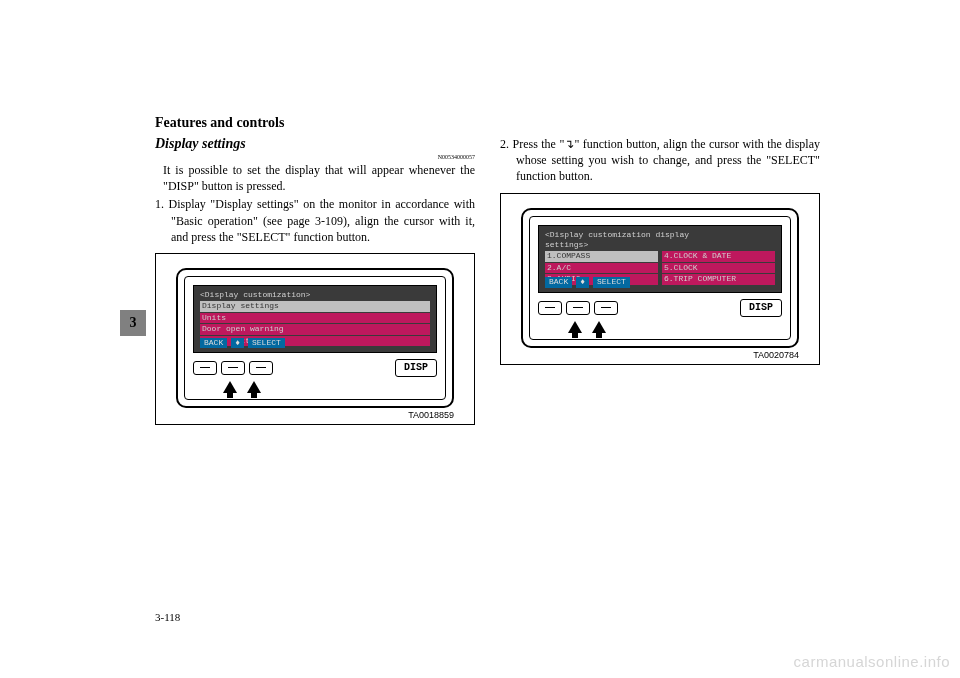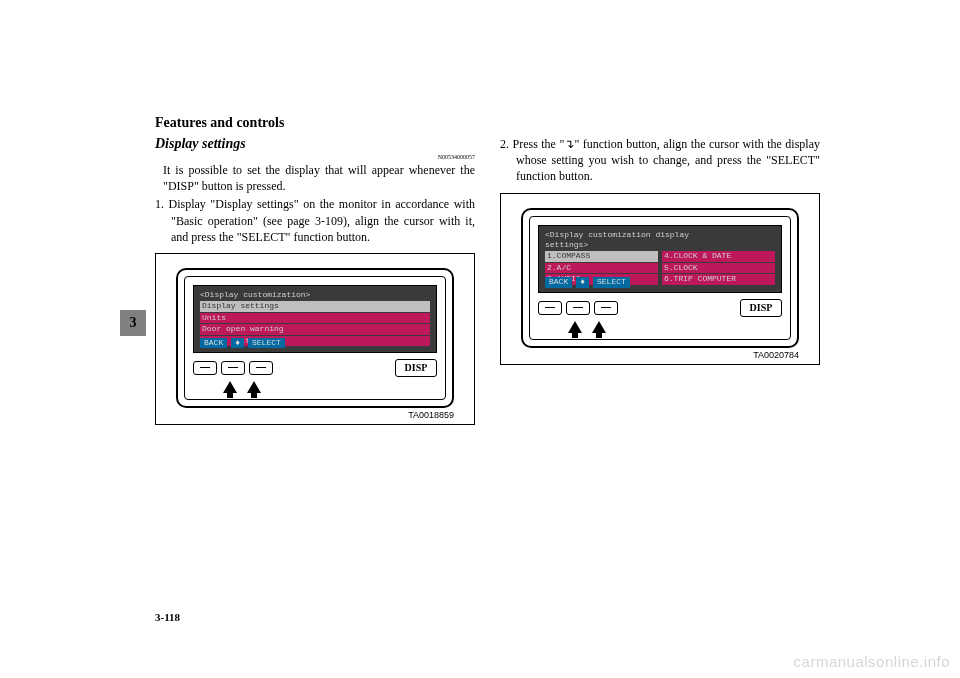--- a/index.html
+++ b/index.html
@@ -151,21 +151,21 @@
   .smallbtn .dash { width: 10px; height: 1px; background: #000; }
   .dispbtn {
     margin-left: auto;
     border: 1px solid #000;
     border-radius: 3px;
     width: 42px;
     height: 18px;
     display: flex;
     align-items: center;
     justify-content: center;
-    font-family: Liberation Serif, serif;
+    font-family: Liberation Mono, monospace;
     font-weight: bold;
     font-size: 10px;
   }
   .arrows {
     display: flex;
     gap: 10px;
     margin-top: 4px;
     margin-left: 30px;
   }
   .arrow-up {
@@ -194,21 +194,21 @@
     justify-content: center;
     font-weight: bold;
     font-size: 14px;
     font-family: "Times New Roman", serif;
   }
   .pagenum {
     position: absolute;
     left: 155px;
     bottom: 55px;
     font-size: 11px;
-    font-weight: bold;
+    font-weight: normal;
   }
   .watermark {
     position: absolute;
     right: 10px;
     bottom: 8px;
     font-family: Arial, sans-serif;
     font-size: 15px;
     color: #d6d6d6;
     letter-spacing: 0.5px;
   }

